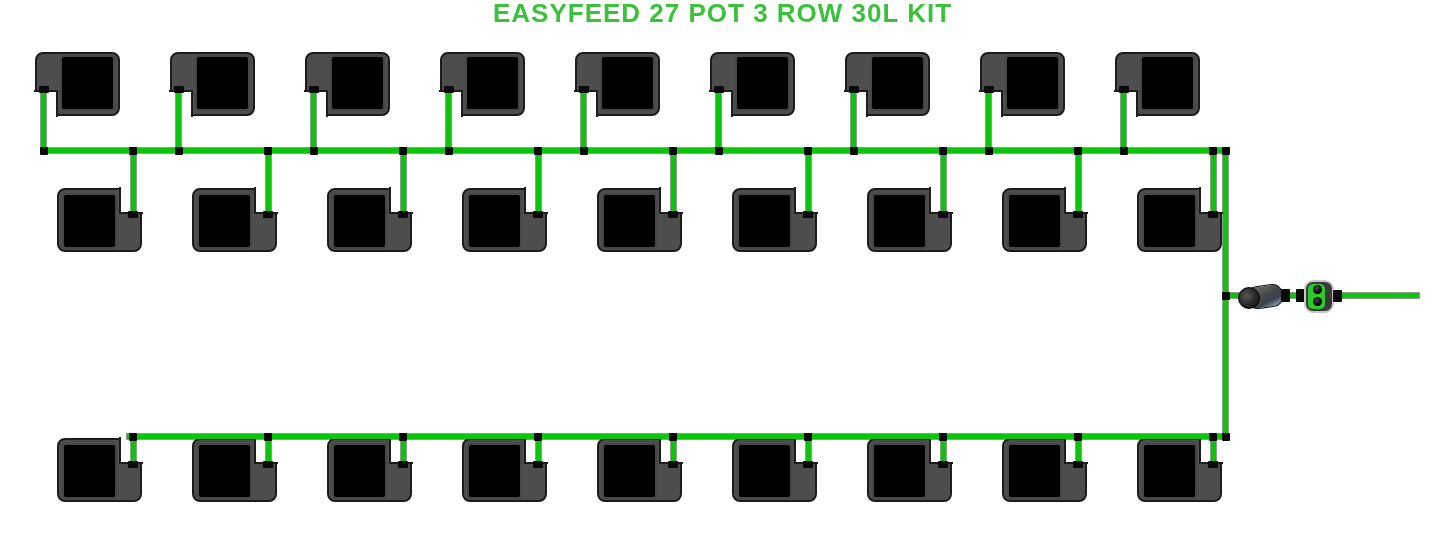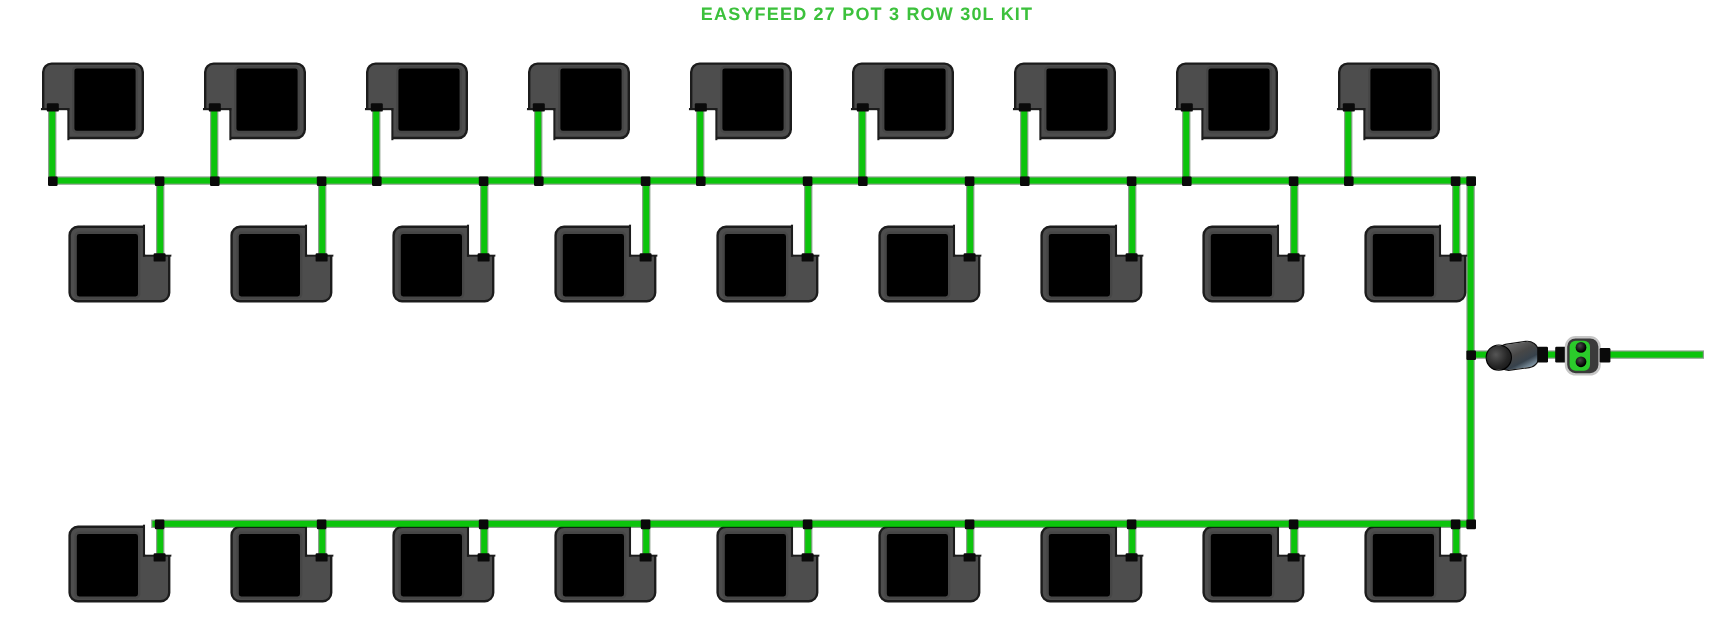--- a/index.html
+++ b/index.html
@@ -2,21 +2,21 @@
 <html style="--bg: #ffffff; --tube: #0cc40c; --tube-edge: rgba(0,45,0,0.45); --pot-body: #4d4d4d; --pot-outline: #1c1c1c; --pot-hole: #000000; --pot-hole-rim: #464646; --conn: #0a0a0a; --doser-green: #2bcb2b; --doser-rim: #c6c6c6; --title: #3cc13c;"><head>
 <meta charset="utf-8">
 <style>
   html,body{margin:0;padding:0;background:#fff;}
   #canvas{
     position:relative;width:1445px;height:537px;background:var(--bg,#fff);
     overflow:hidden;font-family:"Liberation Sans",sans-serif;
   }
   .title{
     position:absolute;left:0;right:0;top:2px;text-align:center;
-    font-weight:bold;font-size:15px;line-height:22px;letter-spacing:1px;
+    font-weight:bold;font-size:26px;line-height:22px;letter-spacing:1px;
     color:var(--title,#3cc13c);
   }
   .pipe{
     position:absolute;background:var(--tube,#0cc40c);
     box-shadow:0 0 0 1px var(--tube-edge,rgba(0,45,0,.45));z-index:2;
   }
   .dot{
     position:absolute;width:8px;height:8px;background:var(--conn,#0a0a0a);
     border-radius:1px;z-index:3;
   }

